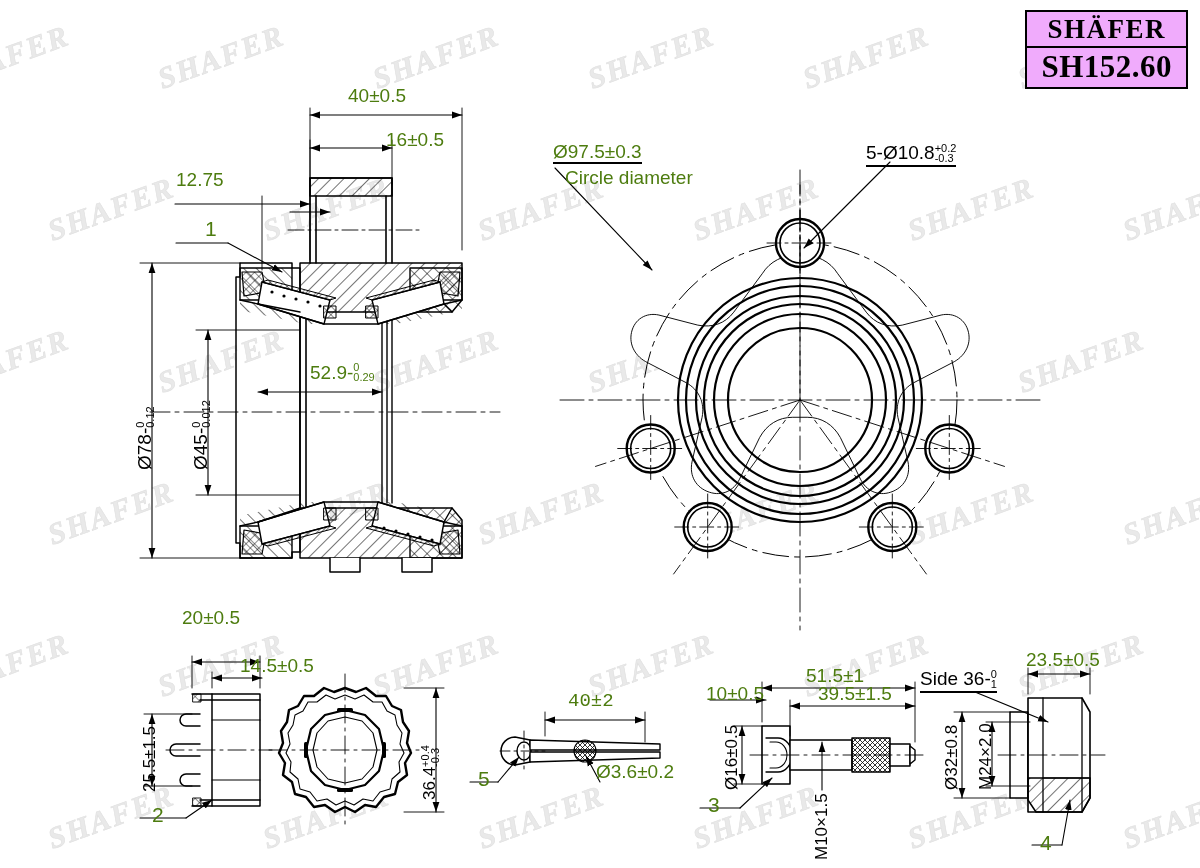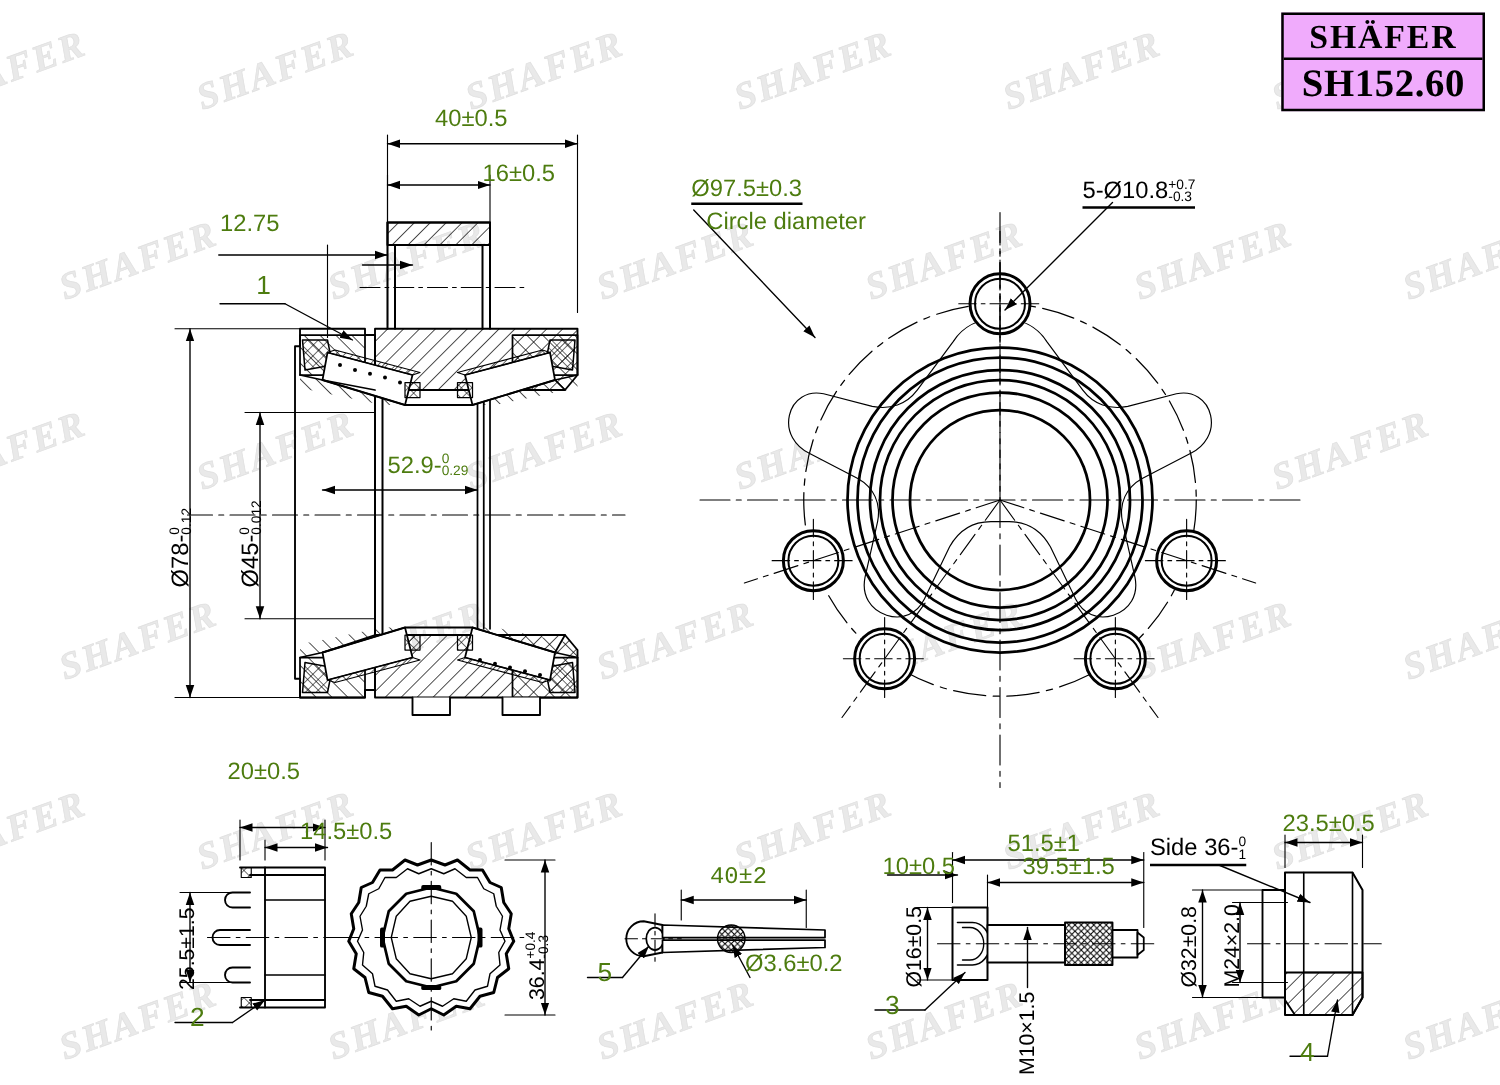--- a/index.html
+++ b/index.html
@@ -664,21 +664,21 @@
 
   <div style="position:absolute;left:553px;top:142px;z-index:3;">
     <div class="lbl big" style="position:relative;left:0;top:0;border-bottom:2px solid #000;padding-bottom:1px;display:inline-block;">Ø97.5±0.3</div>
     <div class="lbl big" style="position:relative;left:12px;top:4px;">Circle diameter</div>
   </div>
 
   <div style="position:absolute;left:866px;top:142px;z-index:3;border-bottom:2px solid #000;padding-bottom:1px;">
     <span class="nowrapinline" style="font-size:19px;">
       <span>5-Ø10.8</span>
       <span class="tolstack">
-        <span>+0.7</span>
+        <span>+0.2</span>
         <span>-0.3</span>
       </span>
     </span>
   </div>
 
   <div class="lbl big" style="left:182px;top:608px;">20±0.5</div>
   <div class="lbl big" style="left:240px;top:656px;">14.5±0.5</div>
 
   <div style="position:absolute;left:140px;top:792px;z-index:3;">
     <div class="vert" style="position:absolute;left:0;top:0;">

